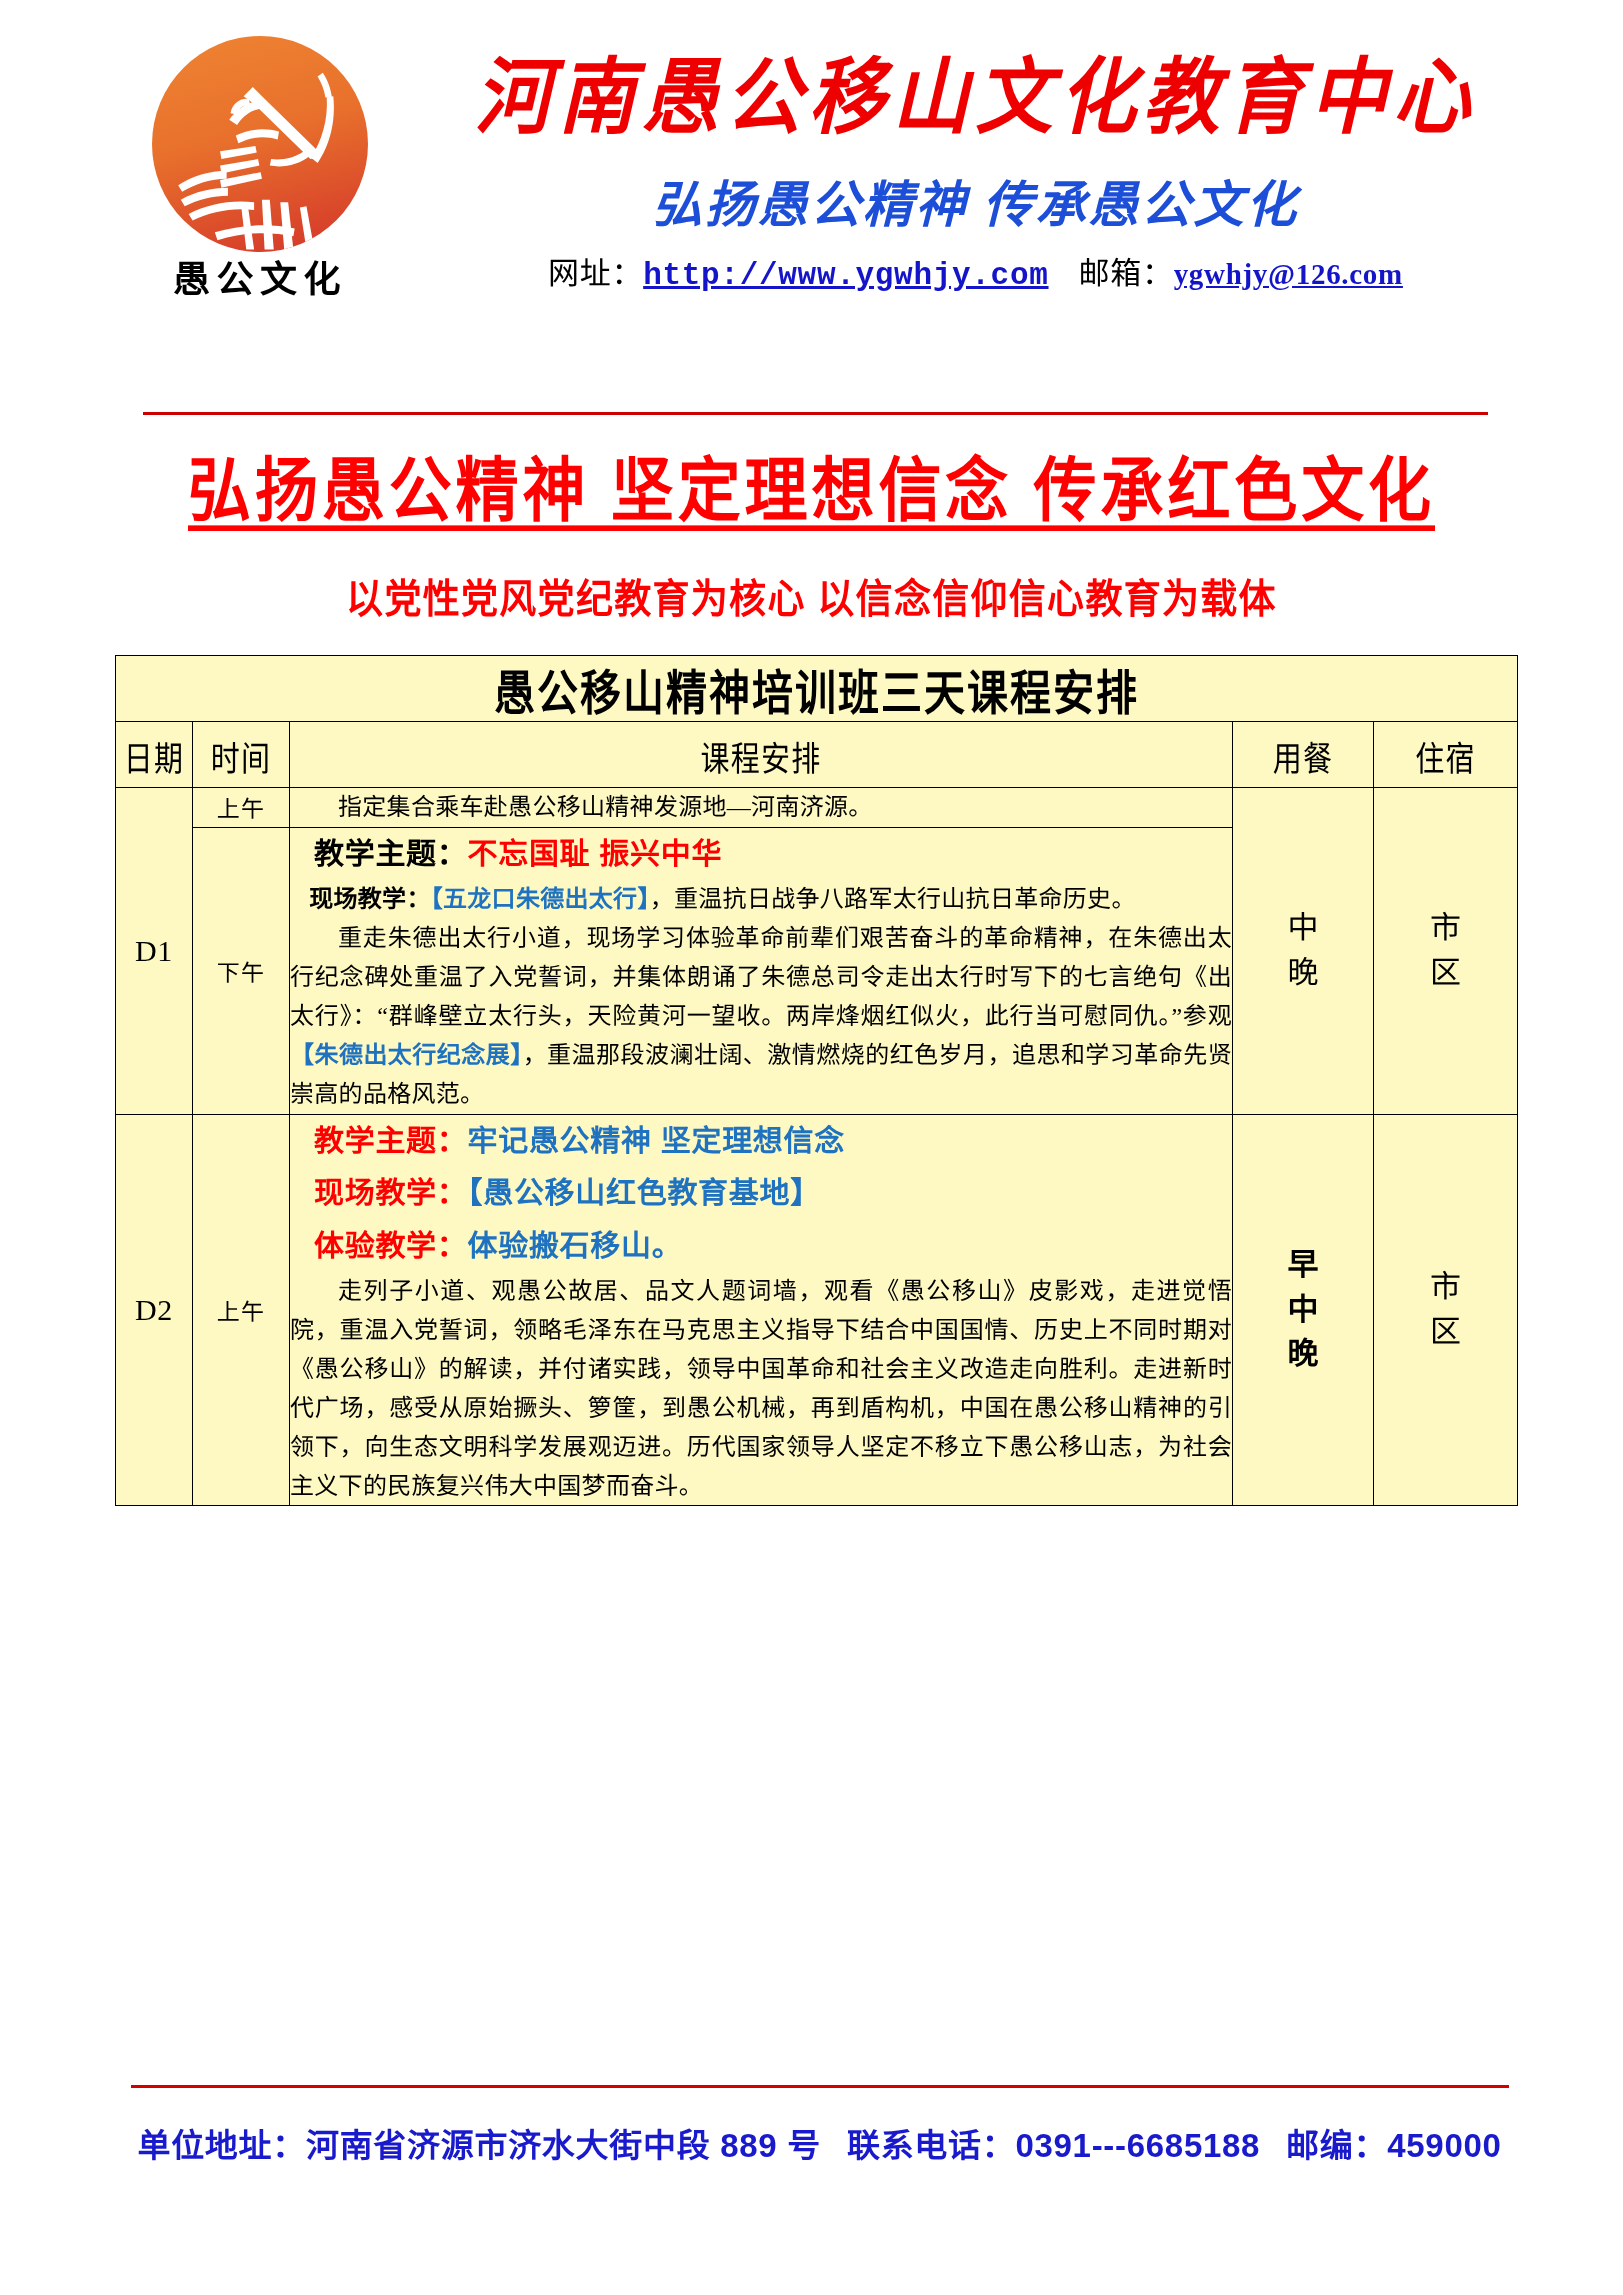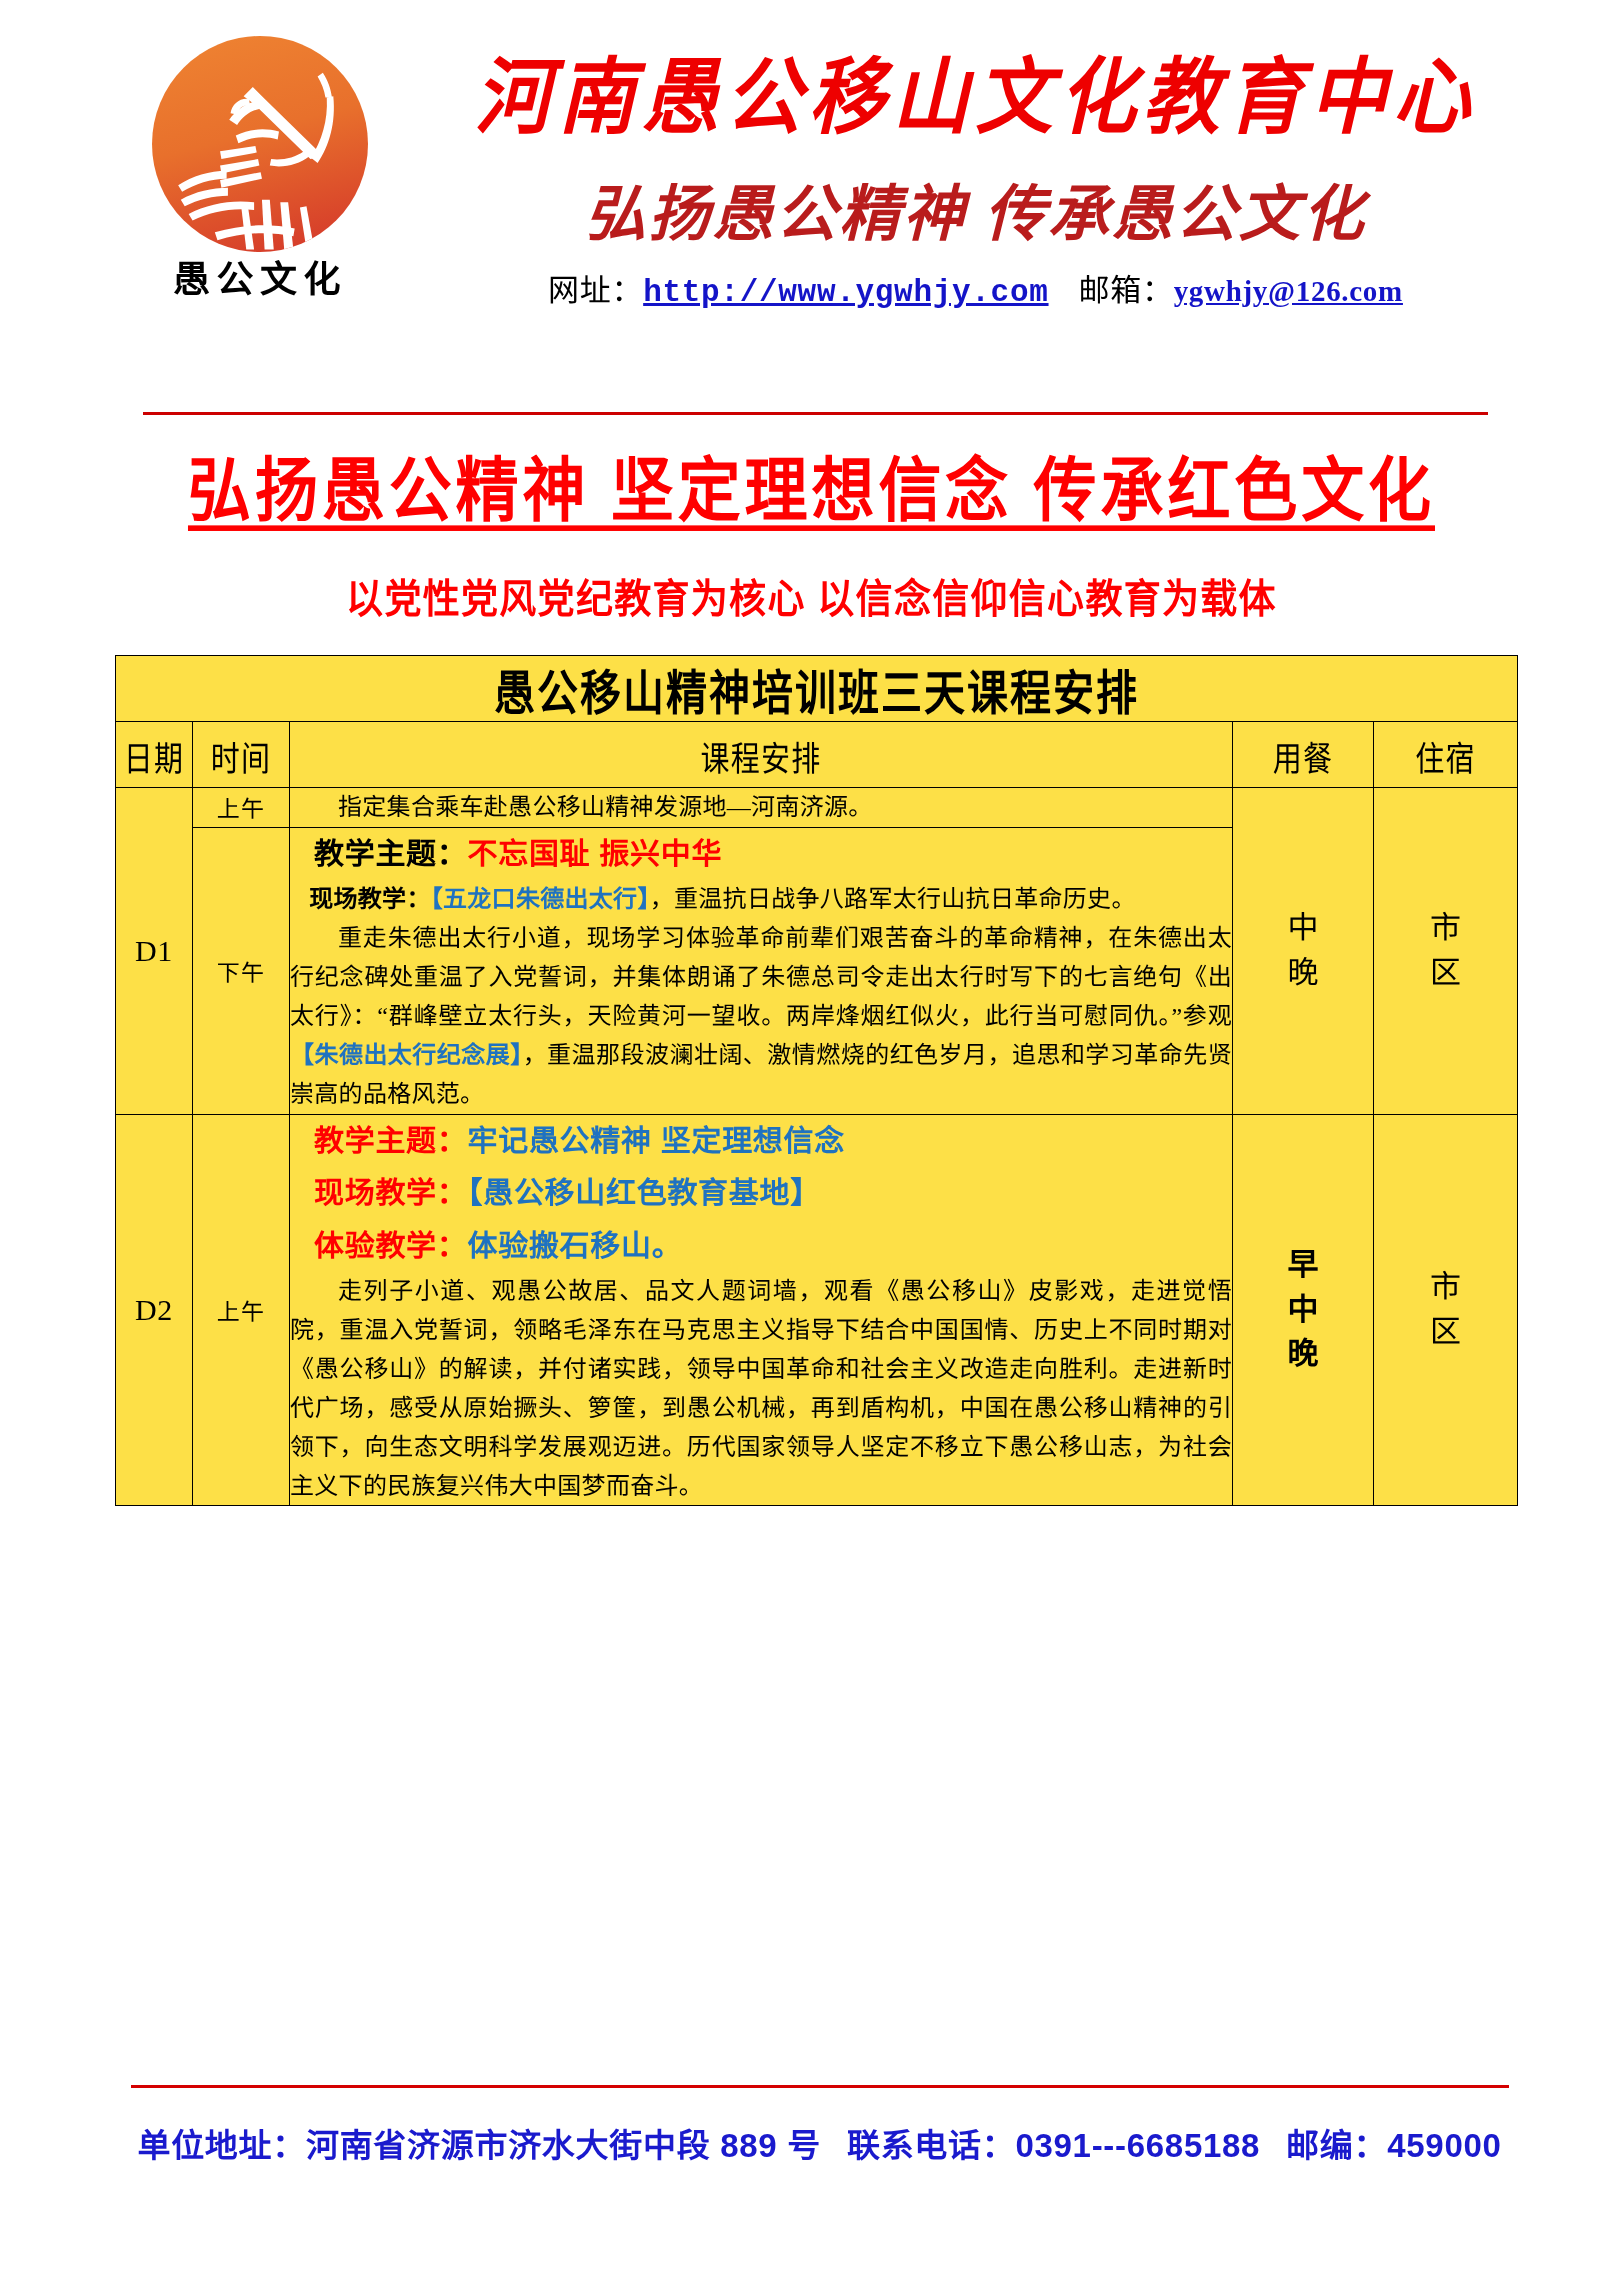--- a/index.html
+++ b/index.html
@@ -79,24 +79,24 @@
     color: #ee0000;
     letter-spacing: 6.5px;
     line-height: 1.25;
     white-space: nowrap;
     transform: scaleY(1.08);
     transform-origin: center top;
   }
   .org-slogan {
     margin-top: 22px;
     font-family: "Liberation Serif", serif;
-    font-size: 61px;
+    font-size: 50px;
     font-style: italic;
     font-weight: bold;
-    color: #b91c1c;
+    color: #1d4ed8;
     letter-spacing: 2.6px;
     white-space: nowrap;
   }
   .org-contact {
     margin-top: 11.8px;
     font-family: "Liberation Serif", serif;
     font-size: 31px;
     color: #000000;
     white-space: nowrap;
     letter-spacing: 0.7px;
@@ -164,21 +164,21 @@
   .table-zone {
     position: absolute;
     left: 115px;
     top: 655px;
     width: 1401px;
   }
   table.sched {
     border-collapse: collapse;
     width: 1401px;
     table-layout: fixed;
-    background: #fde047;
+    background: #fef9c3;
   }
   table.sched td {
     border: 1.3px solid #000;
     vertical-align: middle;
     padding: 0;
   }
   .tbl-title-cell {
     height: 65px;
     text-align: center;
   }

